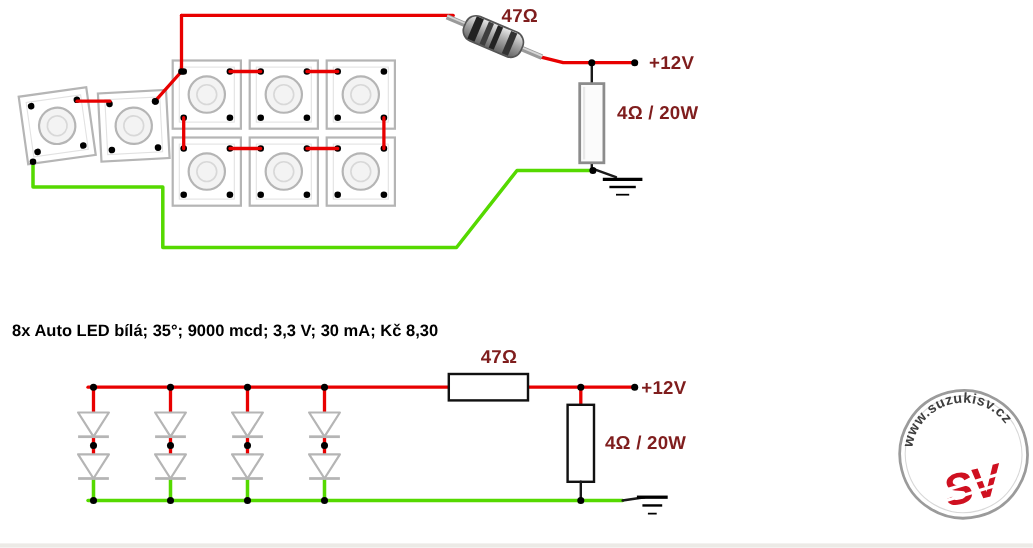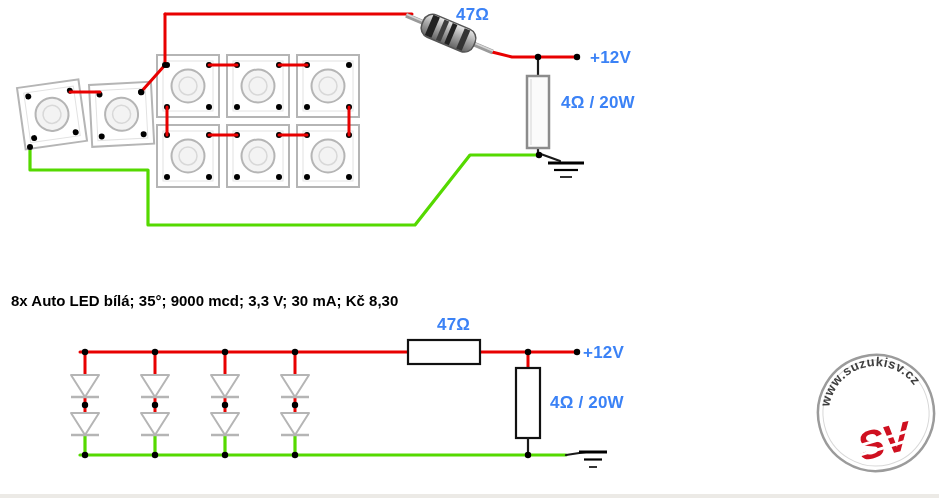--- a/index.html
+++ b/index.html
@@ -2,21 +2,21 @@
 <html><head>
 <meta charset="utf-8">
 <style>
   html,body{margin:0;padding:0;background:#fff;}
   body{width:939px;height:498px;position:relative;overflow:hidden;
        font-family:"Liberation Sans",sans-serif;}
   .stage{position:relative;width:939px;height:498px;background:#fff;}
   .stage::after{content:"";position:absolute;left:0;right:0;bottom:0;height:4px;
                 background:#eceae6;}
   svg.canvas{position:absolute;left:0;top:0;}
-  .lbl{position:absolute;font-weight:bold;font-size:17px;color:#3b82f6;
+  .lbl{position:absolute;font-weight:bold;font-size:17px;color:#7f1d1d;
        white-space:nowrap;letter-spacing:.2px;text-align:center;}
   .desc{position:absolute;font-weight:bold;font-size:15px;color:#000;
         white-space:nowrap;margin-top:44px;}
 </style>
 </head>
 <body>
 
 <div class="stage">
 
   <svg class="canvas" width="939" height="498" viewBox="0 0 939 498" xmlns="http://www.w3.org/2000/svg" xmlns:xlink="http://www.w3.org/1999/xlink">

